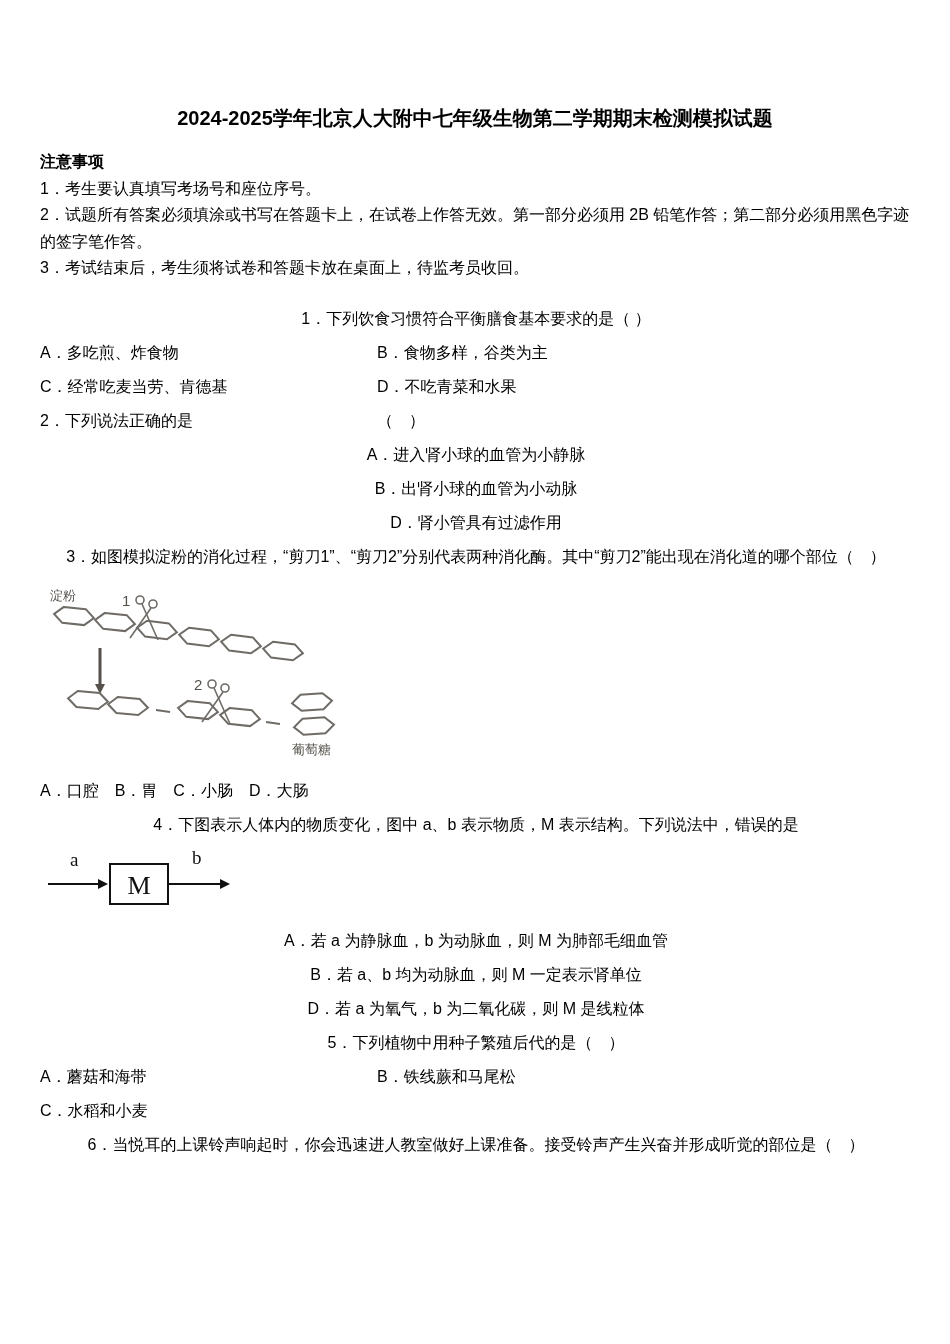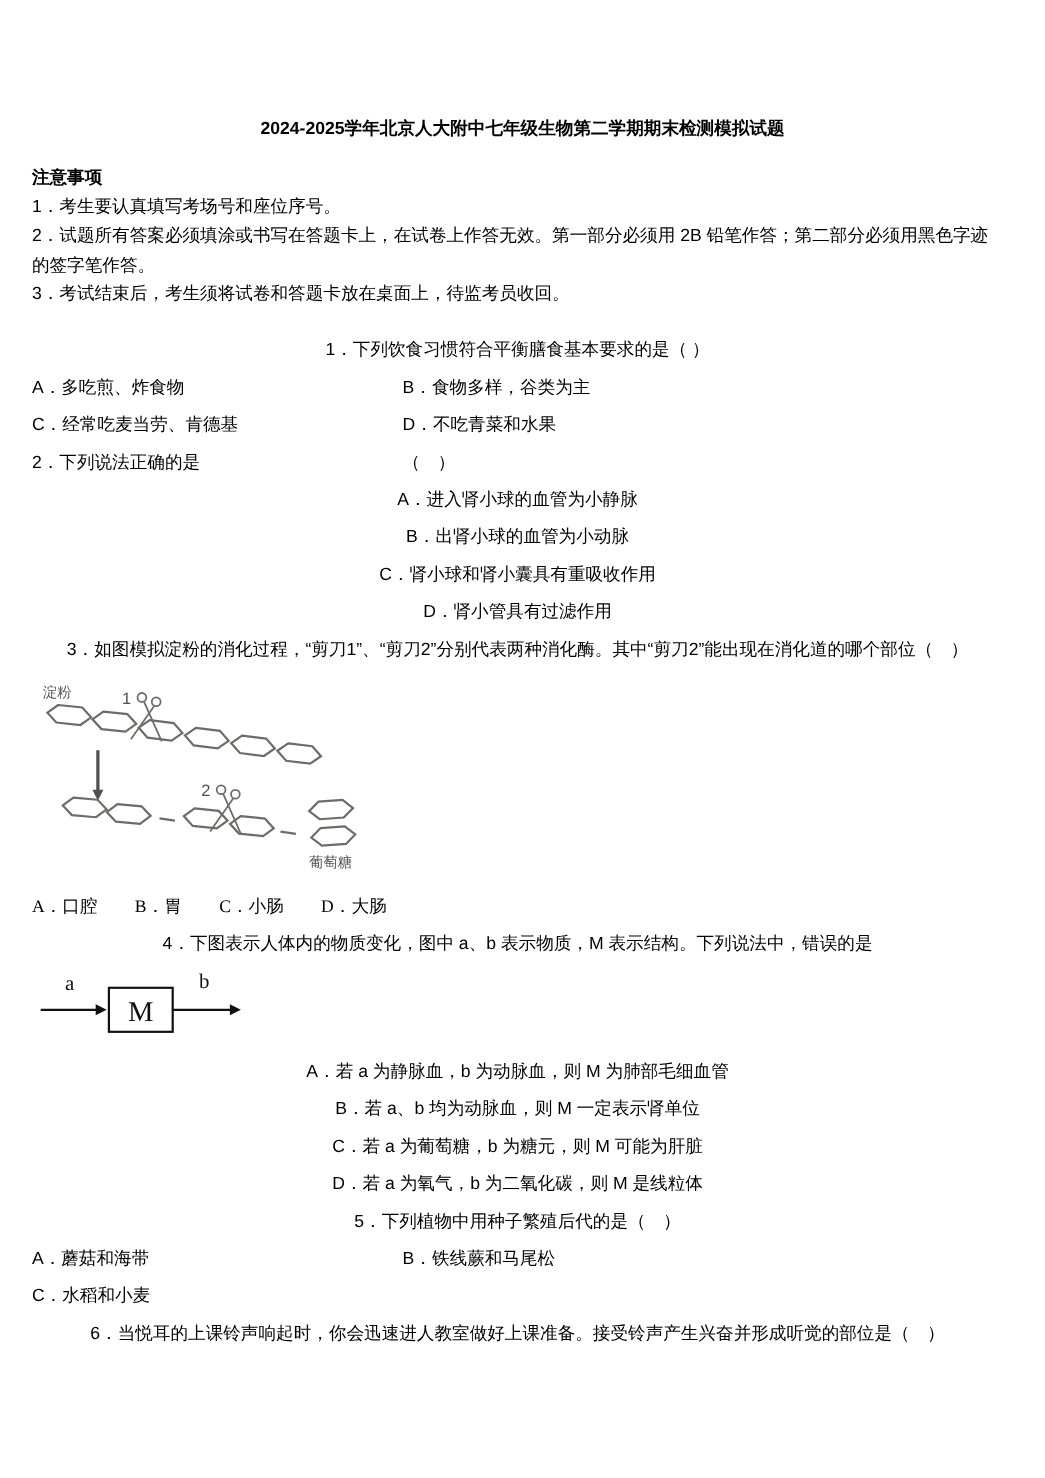--- a/index.html
+++ b/index.html
@@ -8,35 +8,35 @@
     width:950px; height:1344px;
     margin:0 auto;
     background:#ffffff;
     color:#000;
     font-family:"Liberation Sans", sans-serif;
     overflow:hidden;
   }
   .title {
     padding-top:103px;
     text-align:center;
-    font-size:16px;
+    font-size:20px;
     font-weight:bold;
     line-height:30px;
   }
   .content {
-    margin:16px 38px 0 29px;
+    margin:16px 38px 0 40px;
     font-size:16px;
   }
   .notice { line-height:26.5px; }
   .notice .n-heading { font-weight:bold; }
   .questions { margin-top:20px; line-height:34px; }
   .q-line { text-align:center; }
   .two-col { display:grid; grid-template-columns:337px 1fr; }
   .q2-grid { display:grid; grid-template-columns:337px 1fr; }
-  .inline-opts { display:flex; gap:34px;font-family:Liberation Serif, serif; }
+  .inline-opts { display:flex; gap:16px; }
   .diagram1-wrap { height:192px; padding-top:8px; }
   .diagram2-wrap { height:78px; padding-top:4px; }
   svg { display:block; }
   .sketch { stroke:#6f6b66; fill:none; stroke-width:2; }
   .sketch-thin { stroke:#6f6b66; fill:none; stroke-width:1.6; }
   .sketch-text { fill:#55504b; font-family:"Liberation Sans",sans-serif; }
   .ink { stroke:#111; fill:none; stroke-width:2; }
   .ink-fill { fill:#111; stroke:none; }
   .serif-label { font-family:"Liberation Serif", serif; fill:#111; }
 </style>
@@ -67,21 +67,20 @@
         <div>C．经常吃麦当劳、肯德基</div>
         <div>D．不吃青菜和水果</div>
       </div>
 
       <div class="q2-grid">
         <div>2．下列说法正确的是</div>
         <div>（　）</div>
       </div>
       <div class="q-line">A．进入肾小球的血管为小静脉</div>
       <div class="q-line">B．出肾小球的血管为小动脉</div>
-      <div class="q-line">C．肾小球和肾小囊具有重吸收作用</div>
       <div class="q-line">D．肾小管具有过滤作用</div>
 
       <div class="q-line">3．如图模拟淀粉的消化过程，“剪刀1”、“剪刀2”分别代表两种消化酶。其中“剪刀2”能出现在消化道的哪个部位（　）</div>
 
       <div class="diagram1-wrap">
         <svg width="340" height="178" viewBox="0 0 340 178">
           <defs>
             <polygon id="hex" points="9,0 31,0 40,8 31,16 0,8 9,0"></polygon>
             <polygon id="hex2" points="9,0 31,0 40,8 31,16 9,16 0,8"></polygon>
           </defs>
@@ -160,21 +159,20 @@
           <text x="152" y="18" font-size="19" class="serif-label">b</text>
           <g>
             <line x1="128" y1="38" x2="184" y2="38" class="ink"></line>
             <polygon points="190,38 180,33 180,43" class="ink-fill"></polygon>
           </g>
         </svg>
       </div>
 
       <div class="q-line">A．若 a 为静脉血，b 为动脉血，则 M 为肺部毛细血管</div>
       <div class="q-line">B．若 a、b 均为动脉血，则 M 一定表示肾单位</div>
-      <div class="q-line">C．若 a 为葡萄糖，b 为糖元，则 M 可能为肝脏</div>
       <div class="q-line">D．若 a 为氧气，b 为二氧化碳，则 M 是线粒体</div>
 
       <div class="q-line">5．下列植物中用种子繁殖后代的是（　）</div>
       <div class="two-col">
         <div>A．蘑菇和海带</div>
         <div>B．铁线蕨和马尾松</div>
       </div>
       <div class="two-col">
         <div>C．水稻和小麦</div>
       </div>

